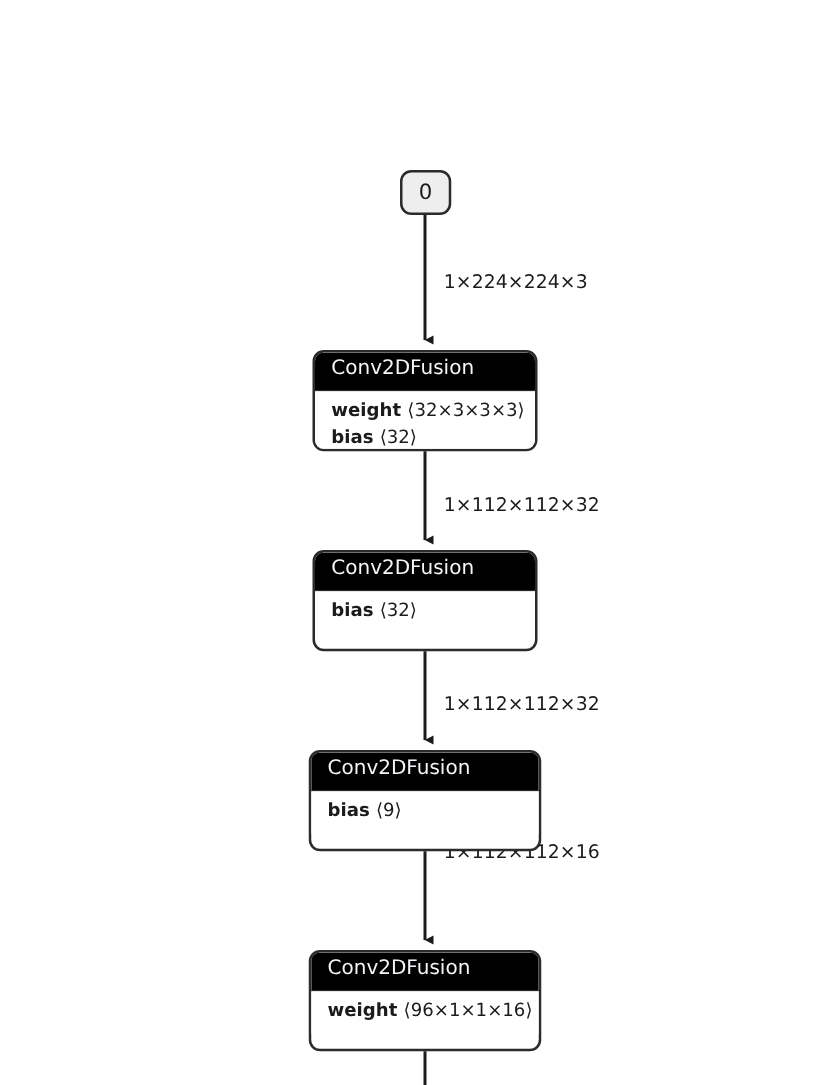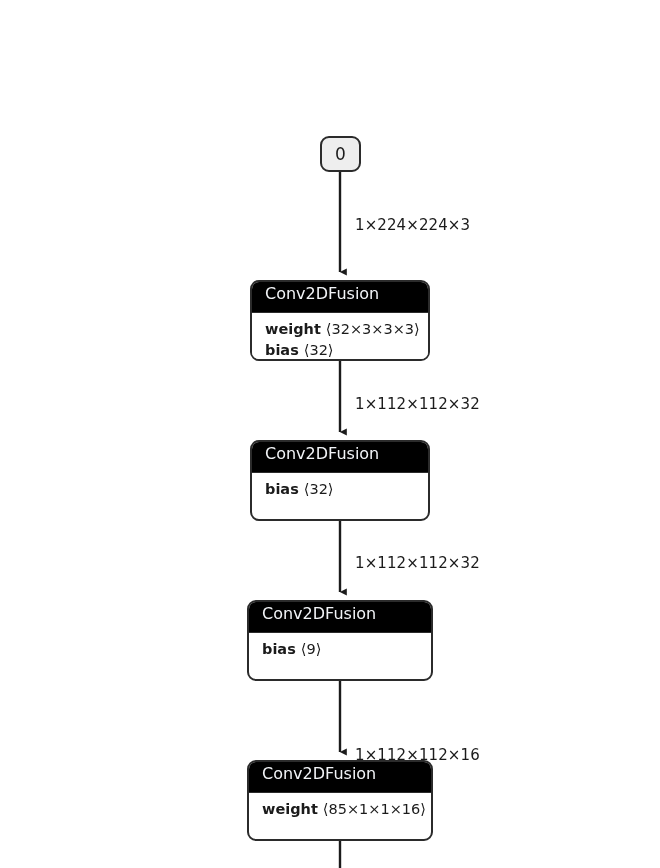--- a/index.html
+++ b/index.html
@@ -113,21 +113,21 @@
     <line x1="340" y1="841" x2="340" y2="868" stroke="#1b1b1b" stroke-width="2.4"></line>
   </svg>
 
   <div class="io-node" style="left:320px; top:136px; width:41px; height:36px;">
     <span>0</span>
   </div>
 
   <div class="edge-label" style="left:355px; top:216px;">1×224×224×3</div>
   <div class="edge-label" style="left:355px; top:395px;">1×112×112×32</div>
   <div class="edge-label" style="left:355px; top:554px;">1×112×112×32</div>
-  <div class="edge-label" style="left:355px; top:746px;">1×112×112×16</div>
+  <div class="edge-label" style="left:355px; top:672px;">1×112×112×16</div>
 
   <div class="op-node" style="left:250px; top:280px; width:180px; height:81px;">
     <div class="op-header">Conv2DFusion</div>
     <div class="op-body">
       <div class="attr-row">
         <span class="attr-name">weight</span><span class="attr-value">⟨32×3×3×3⟩</span>
       </div>
       <div class="attr-row">
         <span class="attr-name">bias</span><span class="attr-value">⟨32⟩</span>
       </div>
@@ -149,18 +149,18 @@
       <div class="attr-row">
         <span class="attr-name">bias</span><span class="attr-value">⟨9⟩</span>
       </div>
     </div>
   </div>
 
   <div class="op-node" style="left:247px; top:760px; width:186px; height:81px;">
     <div class="op-header">Conv2DFusion</div>
     <div class="op-body">
       <div class="attr-row">
-        <span class="attr-name">weight</span><span class="attr-value">⟨85×1×1×16⟩</span>
+        <span class="attr-name">weight</span><span class="attr-value">⟨96×1×1×16⟩</span>
       </div>
     </div>
   </div>
 
 </div>
 
 </body></html>

